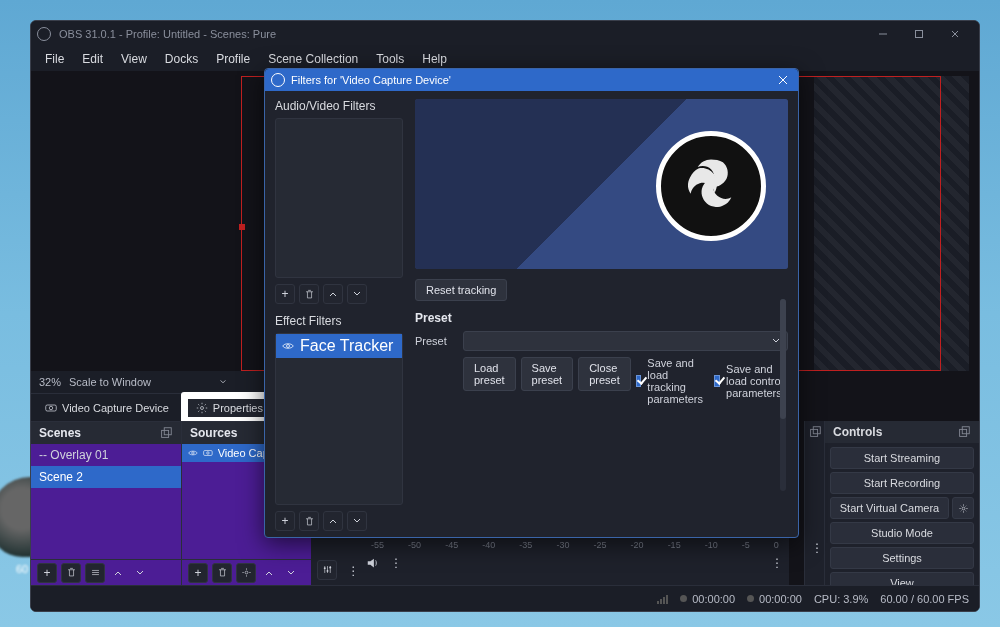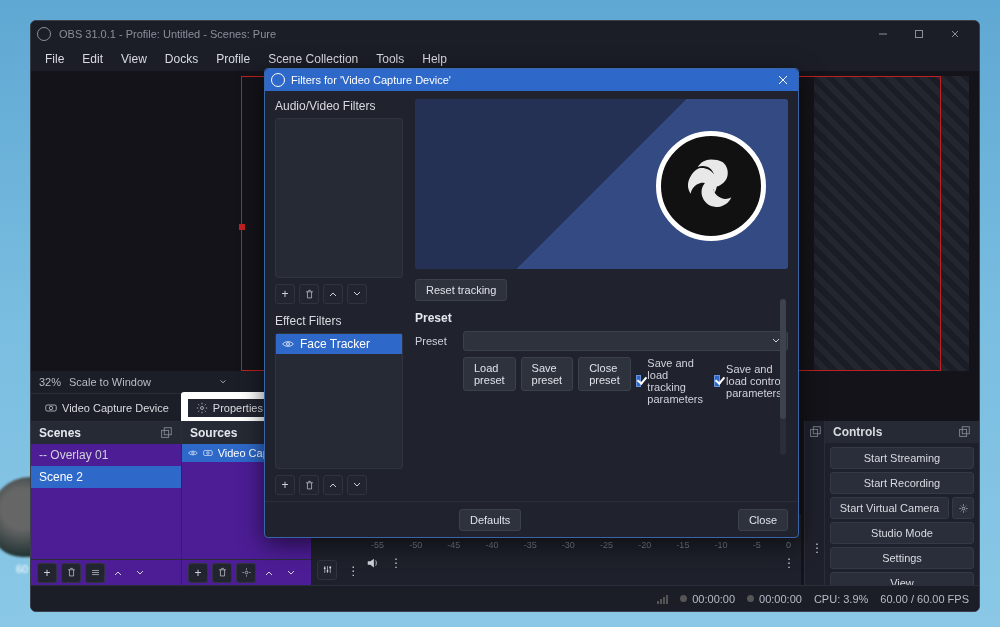--- a/index.html
+++ b/index.html
@@ -85,21 +85,21 @@
   }
   .ibtn.flat { border:none; background:transparent; width:18px;}
 
   .scenes { left:0; top:350px; width:150px; bottom:26px; }
   .sources { left:150px; top:350px; width:130px; bottom:26px; border-left:1px solid #2a2e3a;}
   .src-row { display:flex; align-items:center; gap:5px; padding:3px 6px; font-size:11px;}
   .src-row.sel { background:#2e69c9; color:#fff; }
   .eye { width:12px; height:12px; }
 
   .mixer-strip {
-    position:absolute; left:280px; right:178px; bottom:26px; height:70px;
+    position:absolute; left:280px; right:190px; bottom:26px; height:70px;
     background:#1e212b; border-top:1px solid #2a2e3a;
   }
   .meter { position:absolute; left:60px; right:10px; top:8px; height:4px;
     background:linear-gradient(90deg,#2e9a34 0 60%, #cfa92b 60% 85%, #c03030 85% 100%); border-radius:2px;}
   .meter2 { top:16px; }
   .db-labels { position:absolute; left:60px; right:10px; top:24px; font-size:9px; color:#7a7f8c; display:flex; justify-content:space-between;}
   .mixer-icons { position:absolute; left:55px; top:40px; display:flex; gap:10px; align-items:center; color:#cfd2db;}
   .kebab { position:absolute; right:6px; top:40px; color:#cfd2db; }
 
   .controls {
@@ -141,21 +141,21 @@
   }
   .dlg-title .obs-mini { width:14px; height:14px; border:1.5px solid #fff; border-radius:50%; margin-right:6px;}
   .dlg-title .spacer{flex:1}
   .dlg-close { width:18px; height:18px; display:flex; align-items:center; justify-content:center; cursor:pointer;}
   .dlg-body { flex:1; display:flex; padding:8px 10px 6px 10px; gap:12px; overflow:hidden;}
   .filters-col { width:170px; display:flex; flex-direction:column; }
   .sect-label { font-size:12px; color:#d9dbe0; margin-bottom:5px;}
   .fbox { flex:0 0 auto; background:#262a34; border:1px solid #303440; border-radius:3px;}
   .fbox.tall { height:160px; }
   .fbox.med { flex:1; }
-  .filter-row { display:flex; gap:6px; align-items:center; padding:3px 6px; font-size:12px;}
+  .filter-row { display:flex; gap:6px; align-items:center; padding:3px 6px; font-size:16px;}
   .filter-row.sel { background:#2e69c9; color:#fff;}
   .ftoolbar { display:flex; gap:4px; margin:6px 0 10px 0;}
 
   .preview-col { flex:1; display:flex; flex-direction:column; }
   .preview {
     height:170px; background:#2c3a66; border-radius:3px; position:relative; overflow:hidden;
   }
   .preview::before{
     content:""; position:absolute; inset:0;
     background:linear-gradient(135deg,#243054 0 50%, #344a82 50% 100%);
@@ -548,19 +548,13 @@
         <div class="chk-row">
           <div class="chk"></div>
           <span>Save and load control parameters</span>
         </div>
       </div>
       <div class="scroll-track">
         <div class="scroll-thumb"></div>
       </div>
     </div>
   </div>
-  <div class="dlg-foot">
-    <div style="width:176px;"></div>
-    <div class="btn">Defaults</div>
-    <div class="spacer"></div>
-    <div class="btn">Close</div>
-  </div>
 </div>
 
 </body></html>

